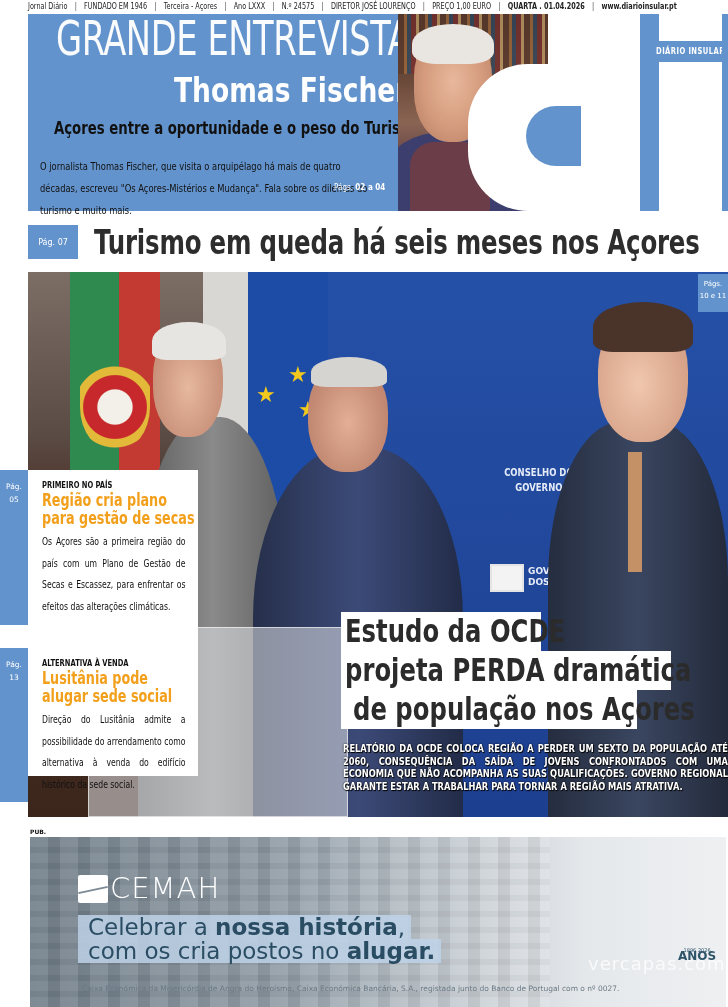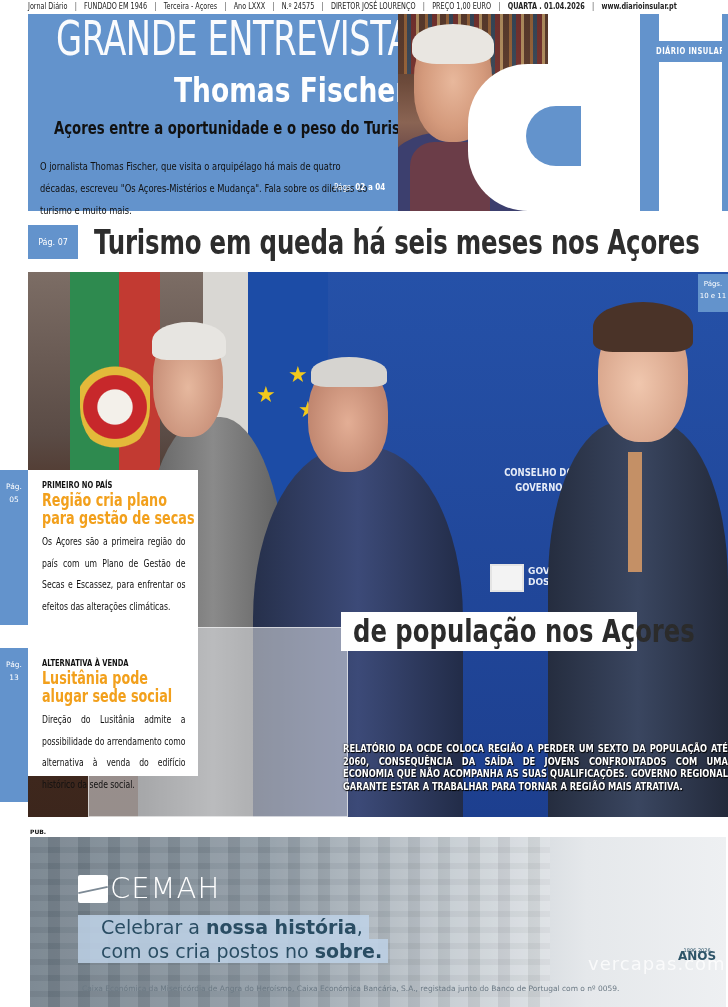--- a/index.html
+++ b/index.html
@@ -84,21 +84,21 @@
   .main-lede { position: absolute; left: 343px; top: 743px; width: 510px; font-family: "DejaVu Sans", sans-serif; font-weight: bold; font-size: 11px; line-height: 12.5px; color: #fff; text-transform: uppercase; transform: scaleX(0.755); transform-origin: left top; text-shadow: 0 0 2px #000, 1px 1px 1px #000; text-align: justify; }
 
   
   .pub-label { position: absolute; left: 30px; top: 828px; font-family: "DejaVu Sans", sans-serif; font-weight: bold; font-size: 6px; color: #111; }
   .ad { position: absolute; left: 30px; top: 837px; width: 696px; height: 170px; overflow: hidden; background: linear-gradient(90deg, #6f7c87 0%, #8e9aa4 35%, #c2c9cf 60%, #e5e8eb 80%, #eef0f2 100%); }
   .ad .town { position: absolute; left: 0; top: 0; width: 520px; height: 170px; background: repeating-linear-gradient(90deg, rgba(255,255,255,0.10) 0 18px, rgba(0,0,0,0.08) 18px 30px), repeating-linear-gradient(0deg, rgba(255,255,255,0.06) 0 10px, rgba(0,0,0,0.05) 10px 16px); opacity: 0.7; }
   .ad .cemah-mark { position: absolute; left: 48px; top: 38px; width: 30px; height: 28px; background: #fff; border-radius: 2px; }
   .ad .cemah-mark::after { content: ""; position: absolute; left: 0; top: 14px; width: 30px; height: 2px; background: #7d8a95; transform: rotate(-12deg); }
   .ad .cemah { position: absolute; left: 80px; top: 34px; font-family: "DejaVu Sans", sans-serif; font-weight: 200; font-size: 29px; color: #fff; letter-spacing: 1px; }
   .ad .slogan { position: absolute; left: 48px; top: 78px; }
-  .ad .slogan .row { display: block; width: fit-content; background: rgba(190,210,232,0.85); font-family: "DejaVu Sans", sans-serif; font-size: 19px; line-height: 24px; color: #2a4d63; padding: 0 6px 0 23px; }
+  .ad .slogan .row { display: block; width: fit-content; background: rgba(190,210,232,0.85); font-family: "DejaVu Sans", sans-serif; font-size: 23px; line-height: 24px; color: #2a4d63; padding: 0 6px 0 10px; }
   .ad .slogan .row b { font-weight: bold; }
   .ad .legal { position: absolute; left: 52px; top: 147px; font-family: "DejaVu Sans", sans-serif; font-size: 7.5px; color: #6b7984; white-space: nowrap; }
   .ad .big130 { position: absolute; left: 490px; top: 32px; font-family: "DejaVu Serif", serif; font-size: 78px; line-height: 90px; color: #2d5468; letter-spacing: -10px; }
   .ad .anos { position: absolute; left: 648px; top: 110px; font-family: "DejaVu Sans", sans-serif; font-size: 5px; line-height: 6px; color: #2d5468; text-align: center; }
   .ad .watermark { position: absolute; left: 540px; top: 116px; font-family: "DejaVu Sans", sans-serif; font-size: 18px; color: rgba(255,255,255,0.75); letter-spacing: 1px; margin-left: 18px; }
 </style>
 </head>
 <body>
 
 <div class="meta-bar">
@@ -212,32 +212,34 @@
 <div class="side-card" style="top:648px;height:128px">
   <div class="kicker">ALTERNATIVA À VENDA</div>
   <div class="side-title">
     <div>Lusitânia pode</div>
     <div>alugar sede social</div>
   </div>
   <div class="side-body">Direção do Lusitânia admite a possibilidade do arrendamento como alternativa à venda do edifício histórico da sede social.</div>
 </div>
 
 <div class="main-head">
+  <div class="line l1"><span>Estudo da OCDE</span></div>
+  <div class="line l2"><span>projeta PERDA dramática</span></div>
   <div class="line l3"><span>de população nos Açores</span></div>
 </div>
 <div class="main-lede">Relatório da OCDE coloca região a perder um sexto da população até 2060, consequência da saída de jovens confrontados com uma economia que não acompanha as suas qualificações. Governo Regional garante estar a trabalhar para tornar a região mais atrativa.</div>
 
 <div class="pub-label">PUB.</div>
 <div class="ad">
   <div class="town"></div>
   <div class="cemah-mark"></div>
   <div class="cemah">CEMAH</div>
   <div class="slogan">
     <div class="row"><span>Celebrar a </span><b>nossa história</b><span>,</span></div>
-    <div class="row"><span>com os cria postos no </span><b>sobre.</b></div>
+    <div class="row"><span>com os cria postos no </span><b>alugar.</b></div>
   </div>
   <div class="anos">
     <div>1896 2026</div>
     <div style="font-size:12px;font-weight:bold">ANOS</div>
   </div>
   <div class="watermark">vercapas.com</div>
-  <div class="legal">Caixa Económica da Misericórdia de Angra do Heroísmo, Caixa Económica Bancária, S.A., registada junto do Banco de Portugal com o nº 0059.</div>
+  <div class="legal">Caixa Económica da Misericórdia de Angra do Heroísmo, Caixa Económica Bancária, S.A., registada junto do Banco de Portugal com o nº 0027.</div>
 </div>
 
 </body></html>

